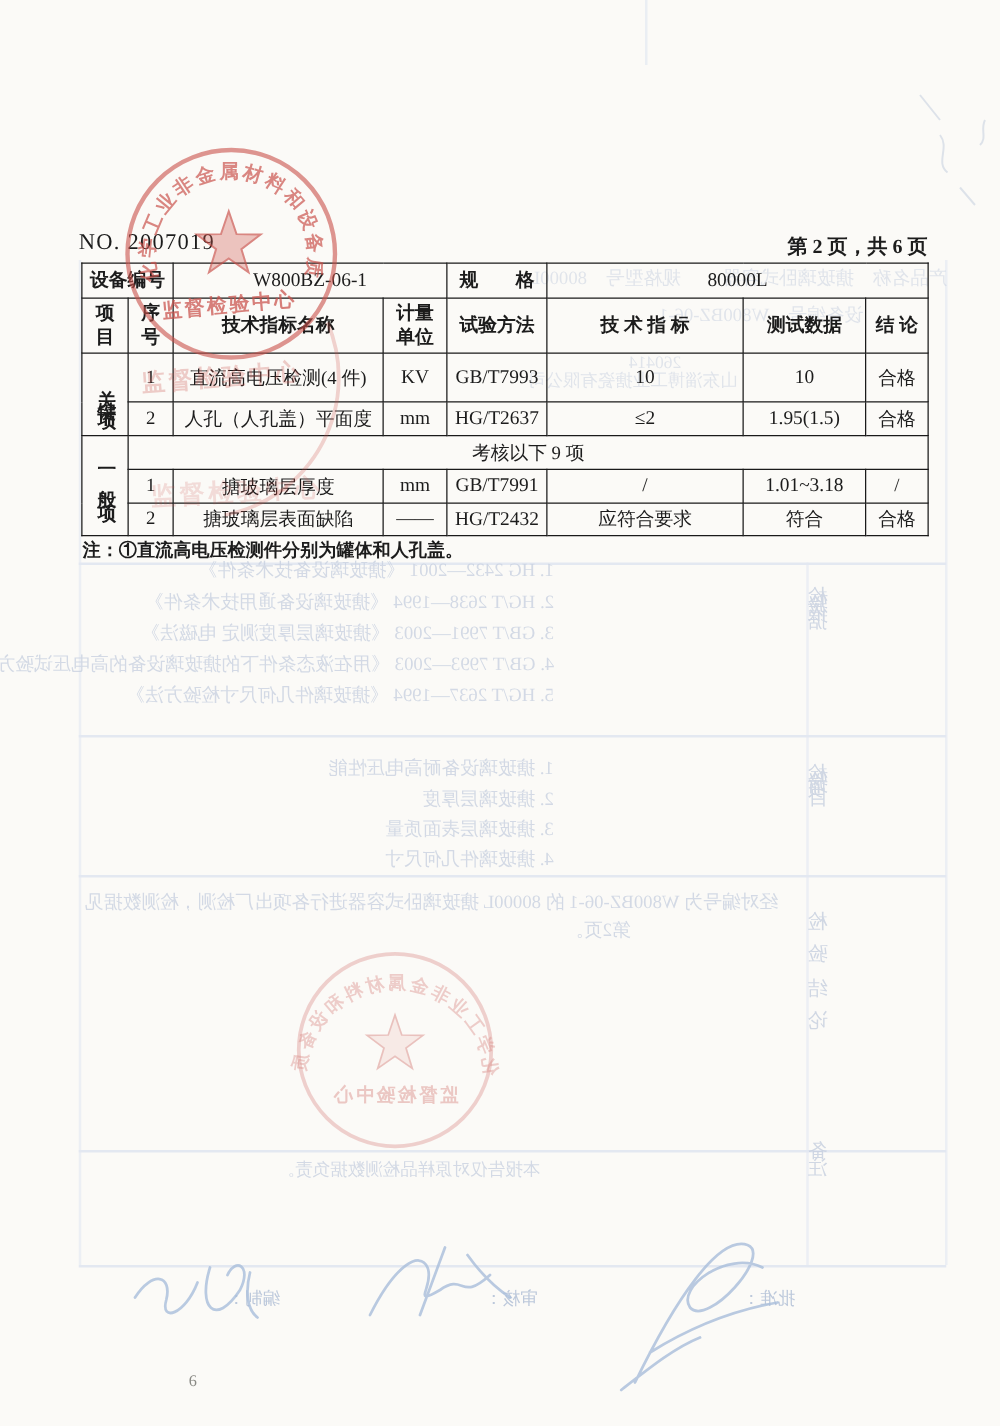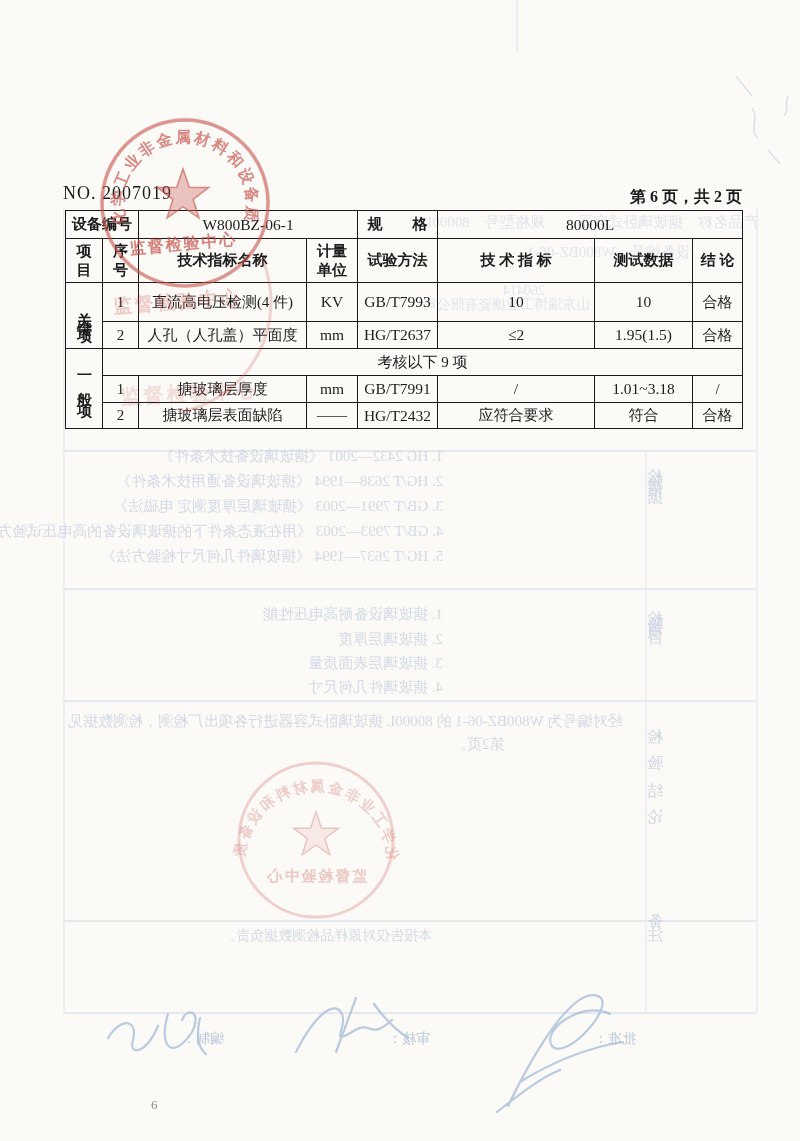--- a/index.html
+++ b/index.html
@@ -98,21 +98,21 @@
     <div class="vlab" style="left:645px;top:597px;letter-spacing:7px">检验项目</div>
     <div class="vlab" style="left:645px;top:715px;letter-spacing:27px">检验结论</div>
     <div class="vlab" style="left:645px;top:900px;letter-spacing:12px">备注</div>
 
     <div class="sign-label" style="top:1030px;left:594px">批准：</div>
     <div class="sign-label" style="top:1030px;left:388px">审核：</div>
     <div class="sign-label" style="top:1030px;left:182px">编制：</div>
   </div>
 
   <div class="report-no">NO. 2007019</div>
-  <div class="page-ind">第 6 页，共 2 页</div>
+  <div class="page-ind">第 2 页，共 6 页</div>
 
   <table class="insp">
     <colgroup>
       <col style="width:37px">
         <col style="width:36px">
         <col style="width:168px">
         <col style="width:51px">
       <col style="width:80px">
         <col style="width:157px">
         <col style="width:98px">
@@ -172,20 +172,21 @@
       <td class="name-cell">搪玻璃层表面缺陷</td>
       <td>——</td>
       <td class="latin">HG/T2432</td>
       <td>应符合要求</td>
       <td>符合</td>
       <td>合格</td>
     </tr>
   </tbody>
     </table>
 
+  <div class="note-line">注：①直流高电压检测件分别为罐体和人孔盖。</div>
 
   <svg class="overlay" width="800" height="1141" viewBox="0 0 800 1141">
     <defs>
       <path id="sealArcTop" d="M 127,226 A 62,62 0 1 1 243,226" fill="none"></path>
       <path id="sealArcBottom" d="M 244,863 A 60,60 0 1 1 388,863" fill="none"></path>
     </defs>
 
     <g opacity="0.8">
       <circle cx="185" cy="203" r="83" fill="none" stroke="#c9504a" stroke-width="3.5" opacity="0.75"></circle>
       <text font-size="15.5" font-weight="bold" fill="#c9504a" letter-spacing="2.5" opacity="0.85" font-family="Liberation Sans, DejaVu Sans, sans-serif">

